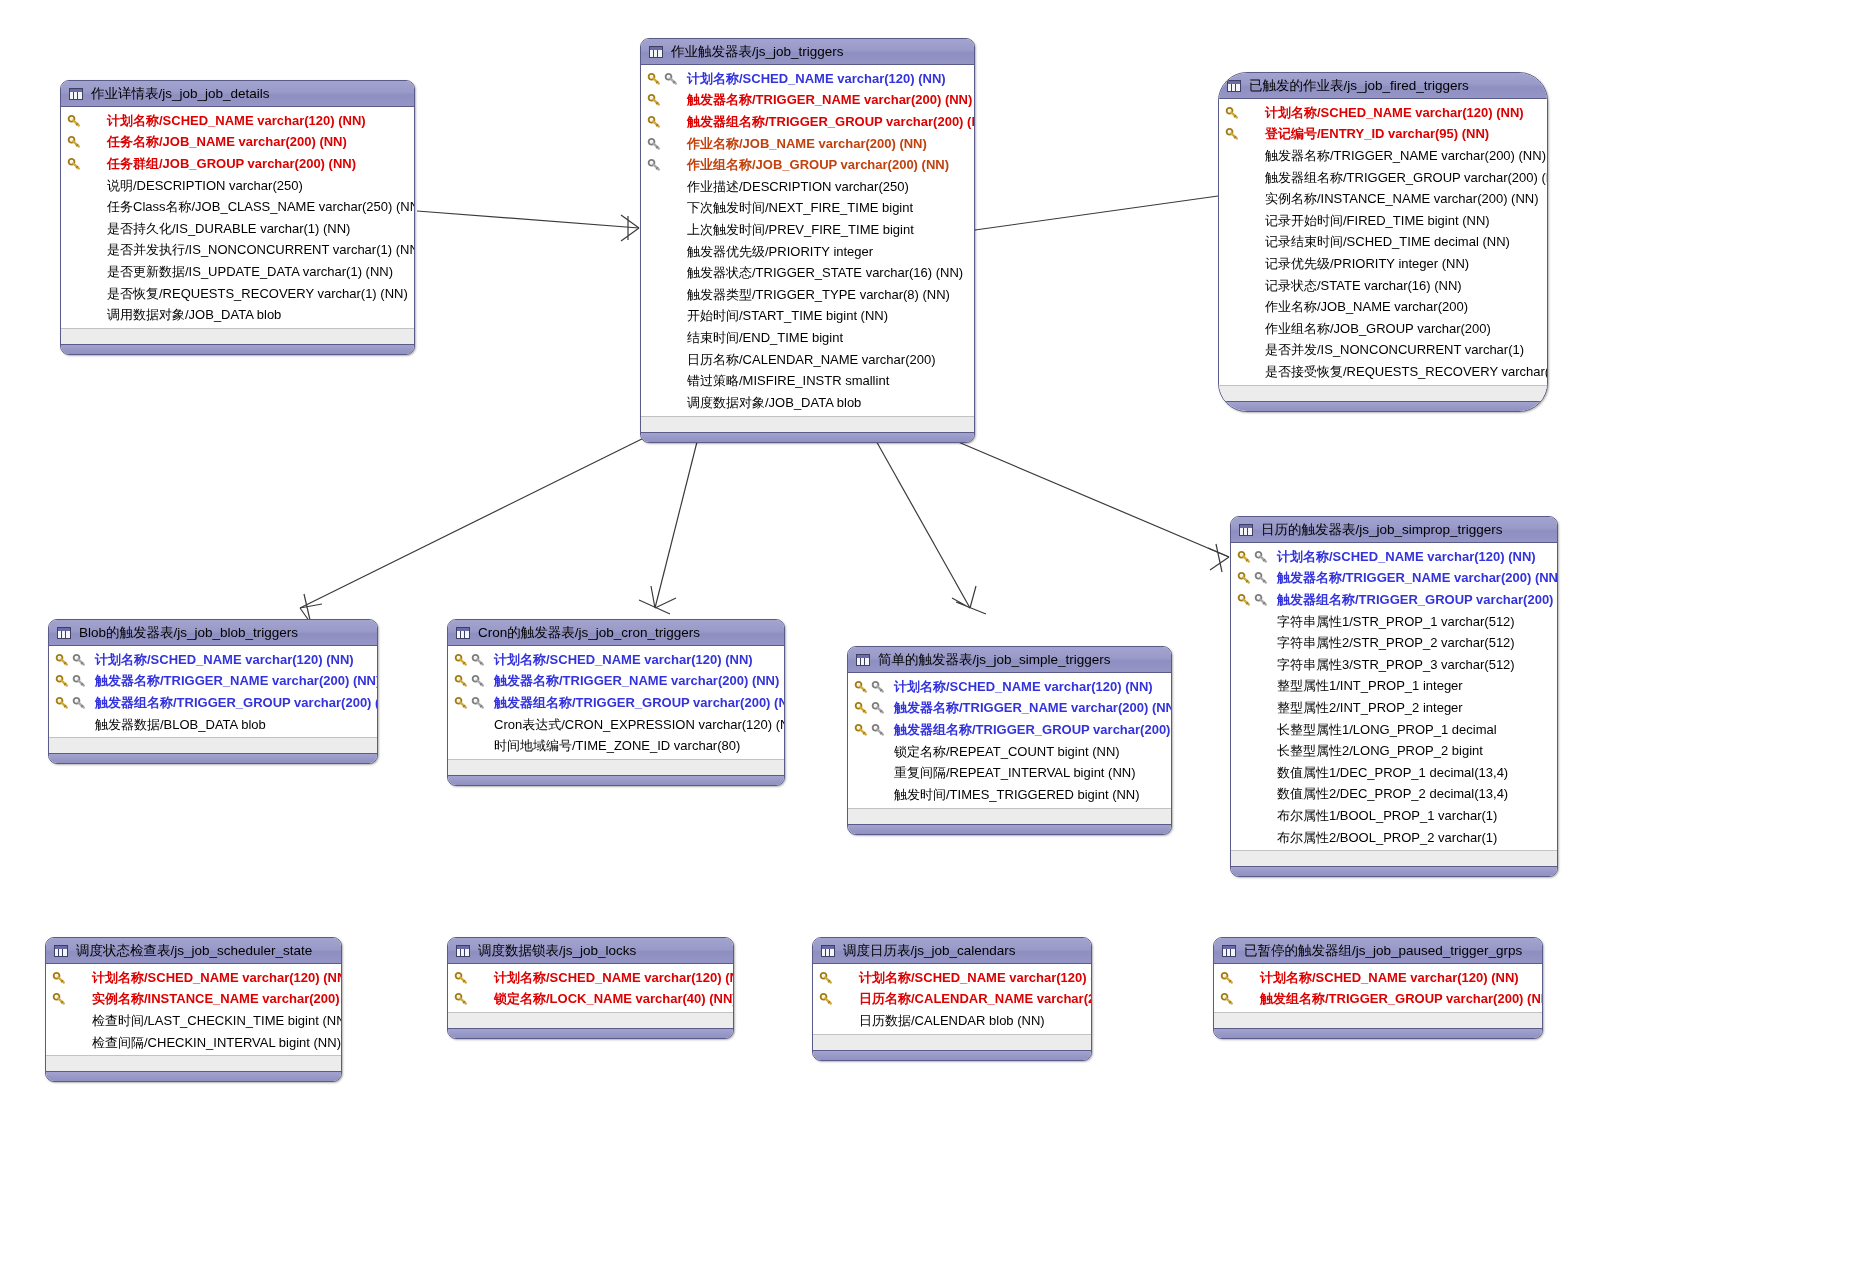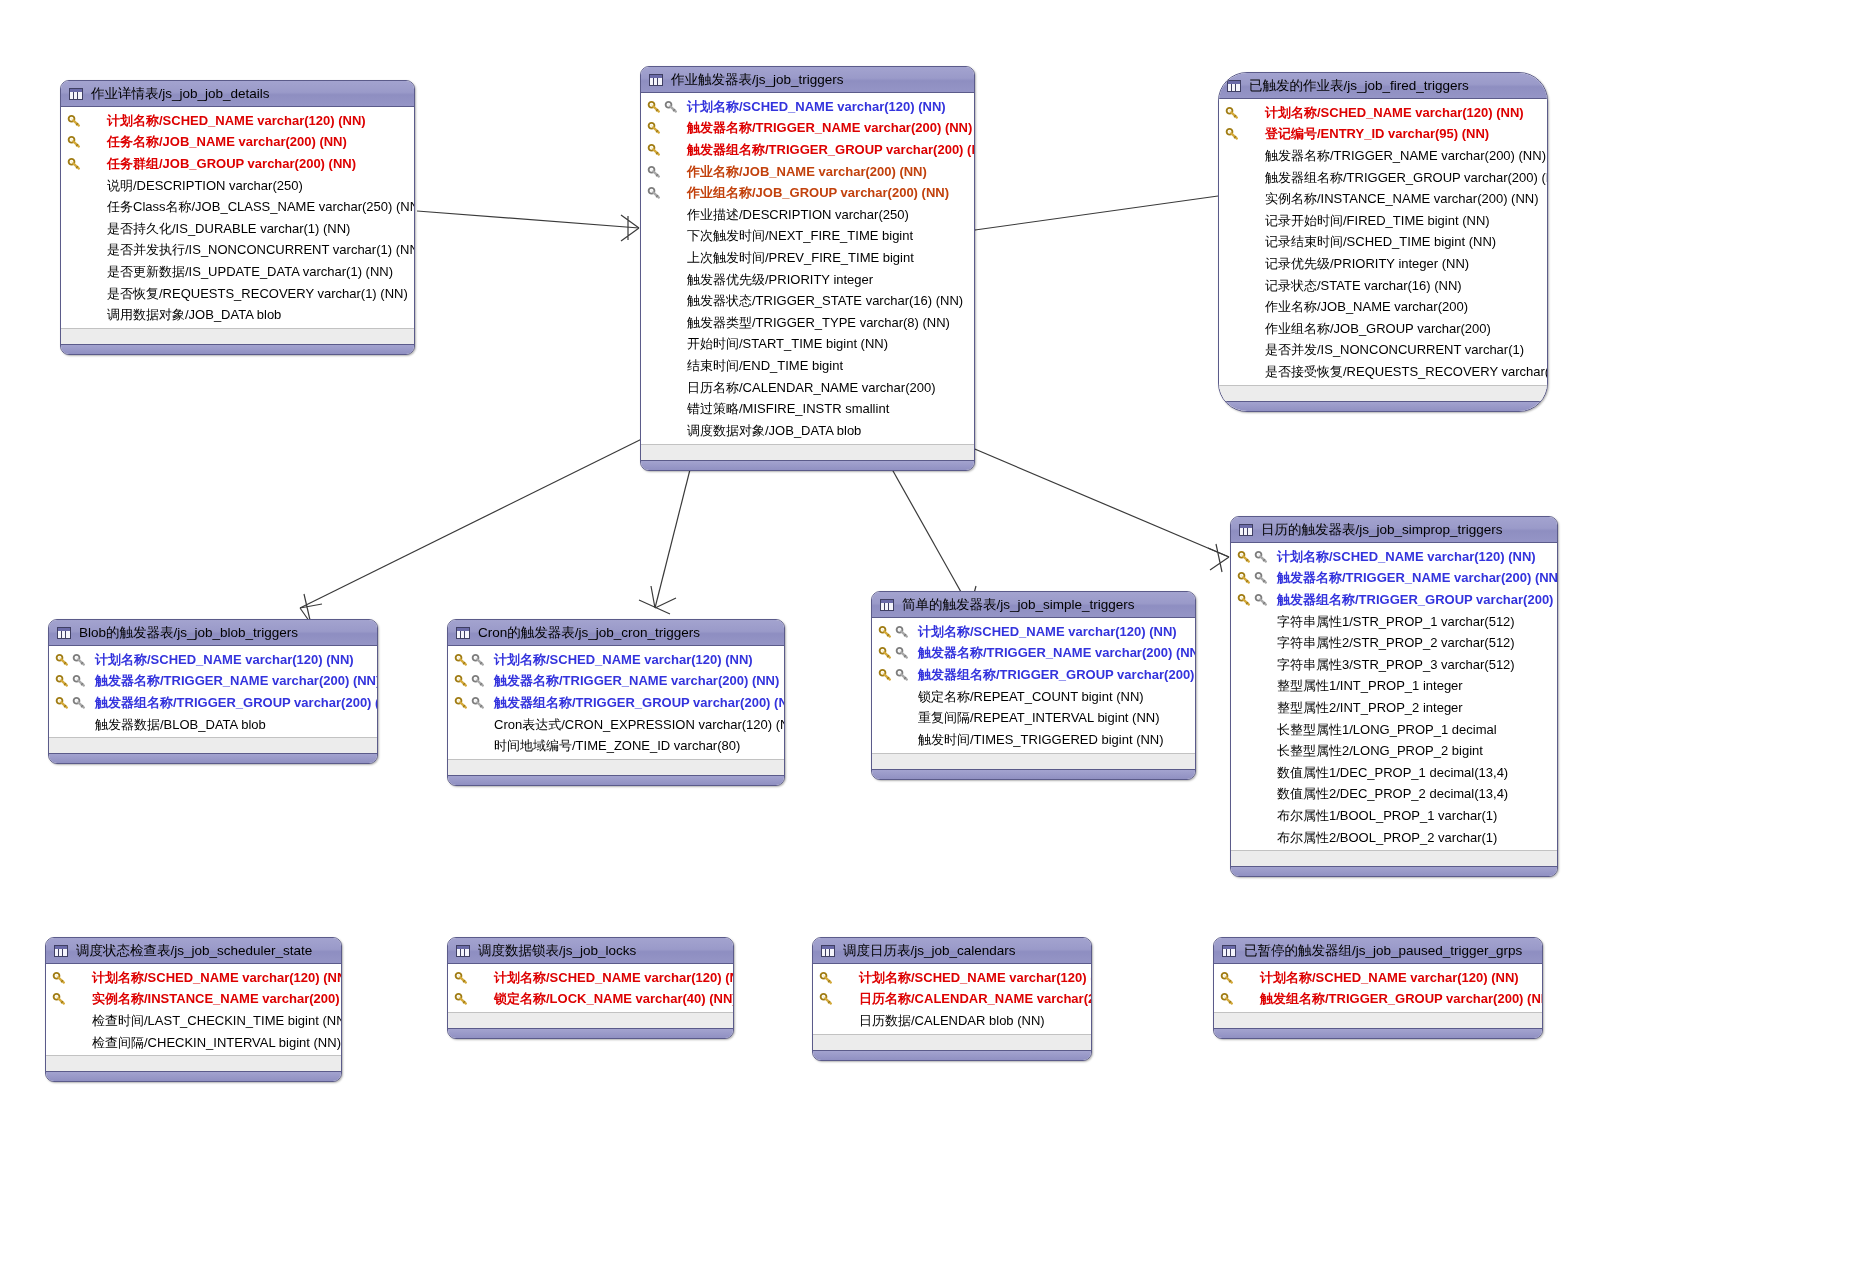--- a/index.html
+++ b/index.html
@@ -171,21 +171,21 @@
             <span class="fld c-black">是否恢复/REQUESTS_RECOVERY varchar(1) (NN)</span>
           </div>
           <div class="row">
             <span class="keys"></span>
             <span class="fld c-black">调用数据对象/JOB_DATA blob</span>
           </div>
         </div>
         <div class="tbl-ft"></div>
         <div class="tbl-ft2"></div>
       </div>
-      <div class="tbl" style="left: 640px; top: 38px; width: 335px; margin-top: 28px;">
+      <div class="tbl" style="left: 640px; top: 38px; width: 335px;">
         <div class="tbl-hd">
           <span class="tbl-icon"></span>
           <span class="tbl-title">作业触发器表/js_job_triggers</span>
         </div>
         <div class="tbl-body">
           <div class="row">
             <span class="keys">
   <svg class="key" viewBox="0 0 16 16">
     <circle cx="4.6" cy="5.4" r="3.3" fill="none" stroke="#a07c14" stroke-width="2.1"></circle>
     <circle cx="4.6" cy="5.4" r="1.1" fill="#fdf0c0"></circle>
@@ -333,21 +333,21 @@
           <div class="row">
             <span class="keys"></span>
             <span class="fld c-black">实例名称/INSTANCE_NAME varchar(200) (NN)</span>
           </div>
           <div class="row">
             <span class="keys"></span>
             <span class="fld c-black">记录开始时间/FIRED_TIME bigint (NN)</span>
           </div>
           <div class="row">
             <span class="keys"></span>
-            <span class="fld c-black">记录结束时间/SCHED_TIME bigint (NN)</span>
+            <span class="fld c-black">记录结束时间/SCHED_TIME decimal (NN)</span>
           </div>
           <div class="row">
             <span class="keys"></span>
             <span class="fld c-black">记录优先级/PRIORITY integer (NN)</span>
           </div>
           <div class="row">
             <span class="keys"></span>
             <span class="fld c-black">记录状态/STATE varchar(16) (NN)</span>
           </div>
           <div class="row">
@@ -611,21 +611,21 @@
             <span class="fld c-black">Cron表达式/CRON_EXPRESSION varchar(120) (NN)</span>
           </div>
           <div class="row">
             <span class="keys"></span>
             <span class="fld c-black">时间地域编号/TIME_ZONE_ID varchar(80)</span>
           </div>
         </div>
         <div class="tbl-ft"></div>
         <div class="tbl-ft2"></div>
       </div>
-      <div class="tbl" style="left: 847px; top: 591px; width: 325px; margin-left: 24px;">
+      <div class="tbl" style="left: 847px; top: 646px; width: 325px;">
         <div class="tbl-hd">
           <span class="tbl-icon"></span>
           <span class="tbl-title">简单的触发器表/js_job_simple_triggers</span>
         </div>
         <div class="tbl-body">
           <div class="row">
             <span class="keys">
   <svg class="key" viewBox="0 0 16 16">
     <circle cx="4.6" cy="5.4" r="3.3" fill="none" stroke="#a07c14" stroke-width="2.1"></circle>
     <circle cx="4.6" cy="5.4" r="1.1" fill="#fdf0c0"></circle>

